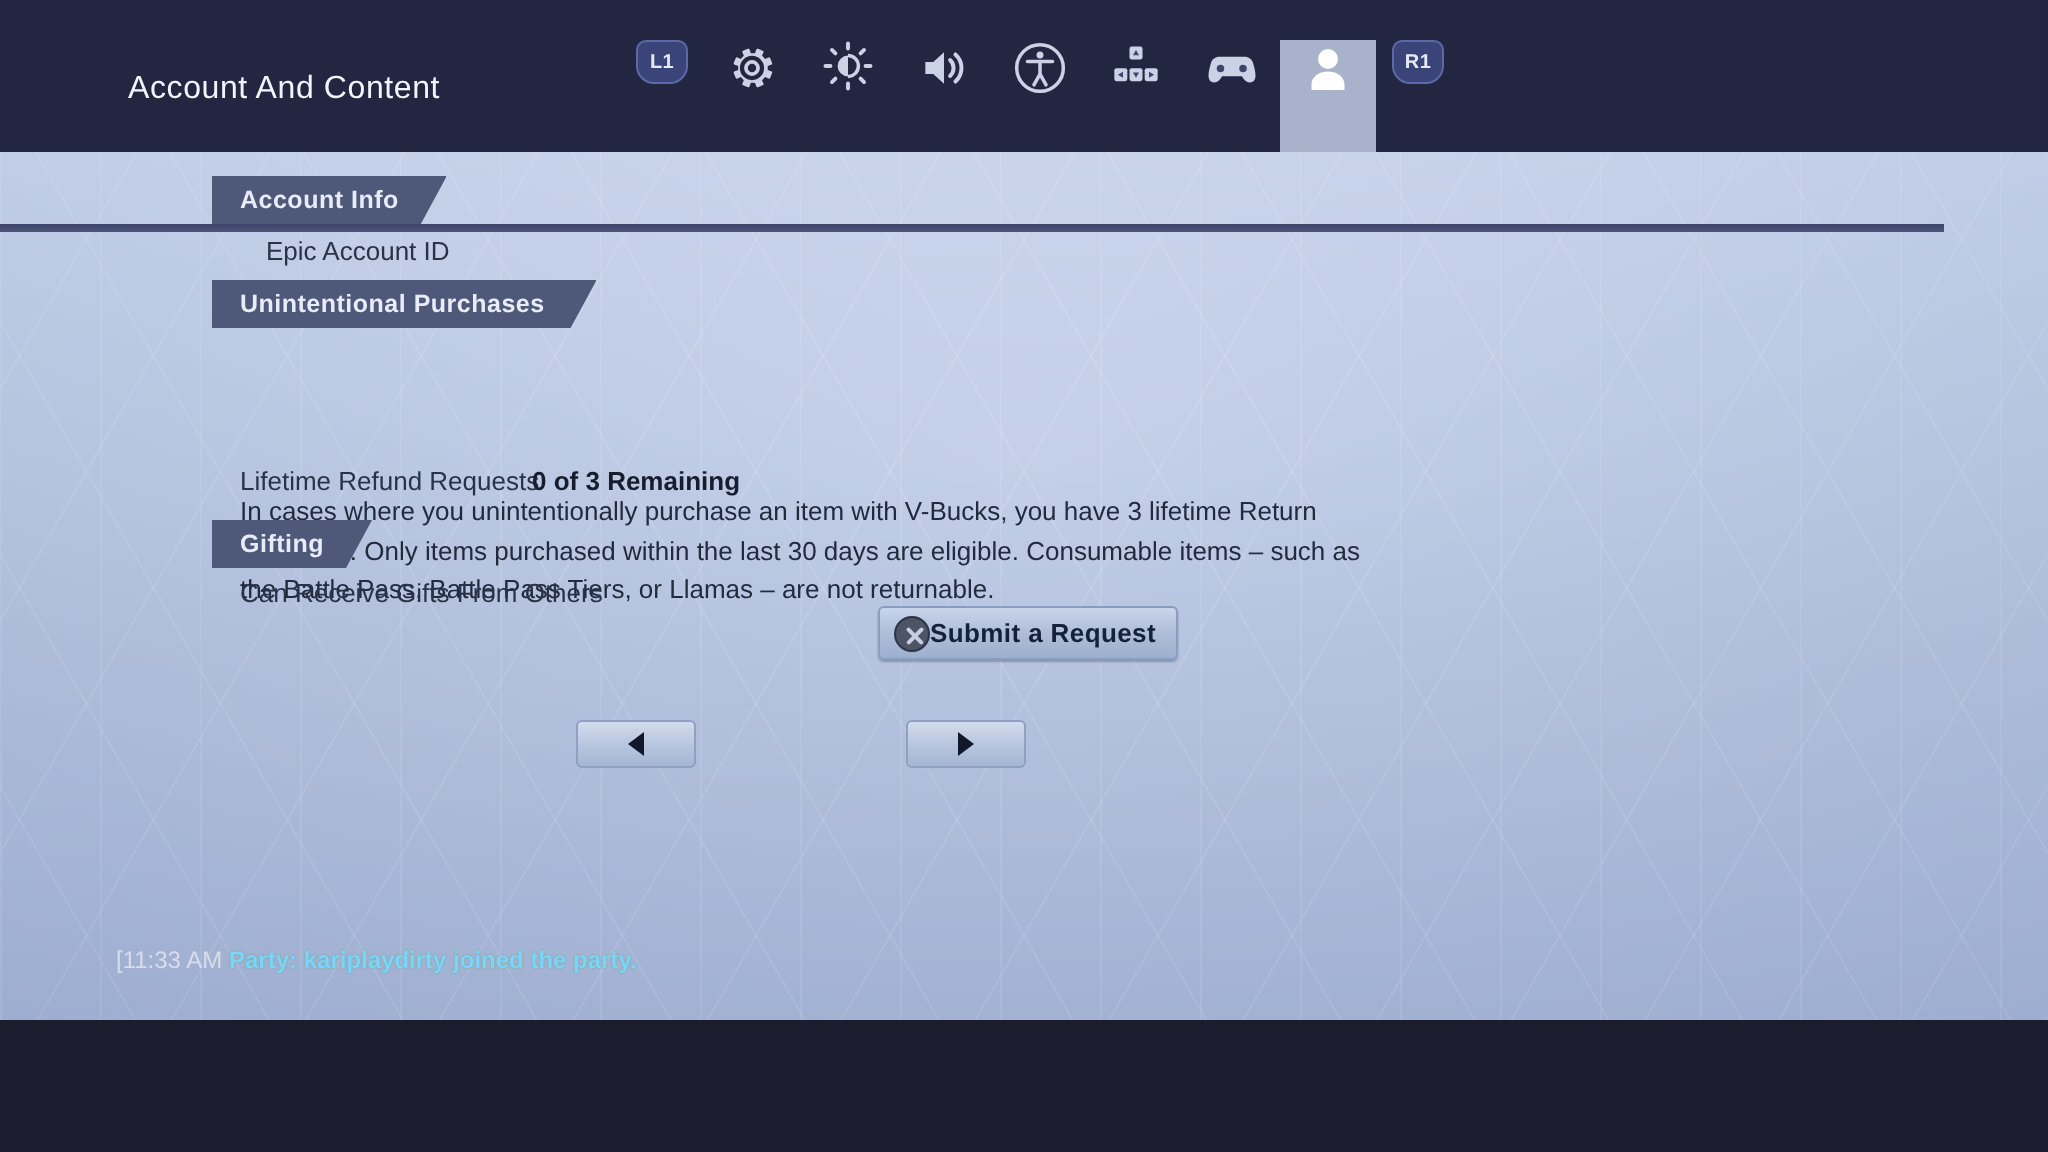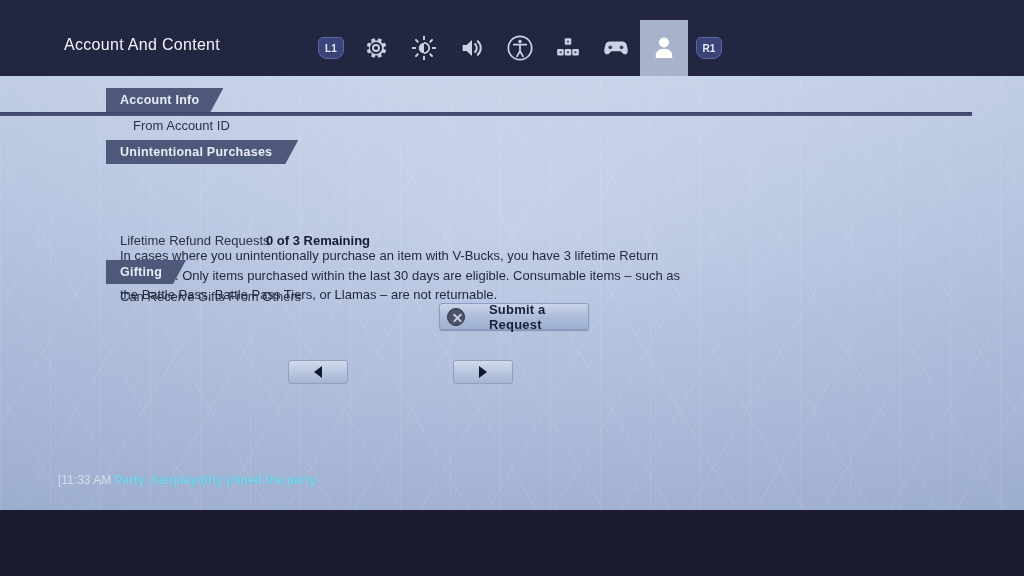--- a/index.html
+++ b/index.html
@@ -20,21 +20,21 @@
     position:absolute; left:64px; top:34px;
     font-size:16px; color:#f2f4fb; letter-spacing:.3px;
     font-weight:400; line-height:22px;
   }
   .nav-icons {
     position:absolute; left:310px; top:20px; height:56px;
     display:flex; align-items:center; gap:0px;
   }
   .nav-slot {
     width:48px; height:56px;
-    display:flex; align-items:center; justify-content:center;
+    display:flex; align-items:flex-start; justify-content:center;
     position:relative;
   }
   .nav-slot.selected { background:#a9b2cb; }
   .nav-slot svg { display:block; }
   .shoulder {
     width:26px; height:22px;
     display:flex; align-items:center; justify-content:center;
     background:#3b4478; border:1.5px solid #5c68a8;
     border-radius:5px 5px 9px 9px;
     color:#e6eaf7; font-size:10px; font-weight:700;
@@ -91,21 +91,21 @@
     font-size:13px; line-height:19.5px; color:#222a3d;
   }
 
   
   .btn-submit {
     position:absolute; left:439px; top:227px; width:150px; height:27px;
     background:linear-gradient(180deg,#c9d5ea 0%, #aebdd8 50%, #9db0d0 100%);
     border:1px solid #8a9cc0;
     border-radius:3px;
     box-shadow:0 1px 1px rgba(40,55,90,.35);
-    display:flex; align-items:center; gap:24px;
+    display:flex; align-items:center; gap:0;
     padding-left:7px;
     cursor:pointer;
   }
   .btn-submit .lbl {
     font-size:13px; font-weight:700; color:#17203a; letter-spacing:.2px;
   }
   .ps-cross {
     width:18px; height:18px; border-radius:50%;
     background:#4d5468; border:1px solid #2e3448;
     position:relative; flex:0 0 18px;
@@ -250,21 +250,21 @@
     </div>
   </div>
 
   <div class="content">
     <div class="lattice"></div>
     <div class="vignette"></div>
 
     <div class="sec-tab" style="left:106px; top:12px;">Account Info</div>
     <div class="divider" style="left:0px; top:36px; width:972px;"></div>
 
-    <div class="row-label" style="left:133px; top:42px;">From Account ID</div>
+    <div class="row-label" style="left:133px; top:42px;">Epic Account ID</div>
 
     <div class="sec-tab" style="left:106px; top:64px; padding-right:26px;">Unintentional Purchases</div>
 
     <div class="para">In cases where you unintentionally purchase an item with V-Bucks, you have 3 lifetime Return Requests. Only items purchased within the last 30 days are eligible. Consumable items – such as the Battle Pass, Battle Pass Tiers, or Llamas – are not returnable.</div>
 
     <div class="row-label" style="left:120px; top:157px;">Lifetime Refund Requests</div>
     <div class="row-value" style="left:266px; top:157px;">0 of 3 Remaining</div>
 
     <div class="btn-submit">
       <span class="ps-cross"></span>

